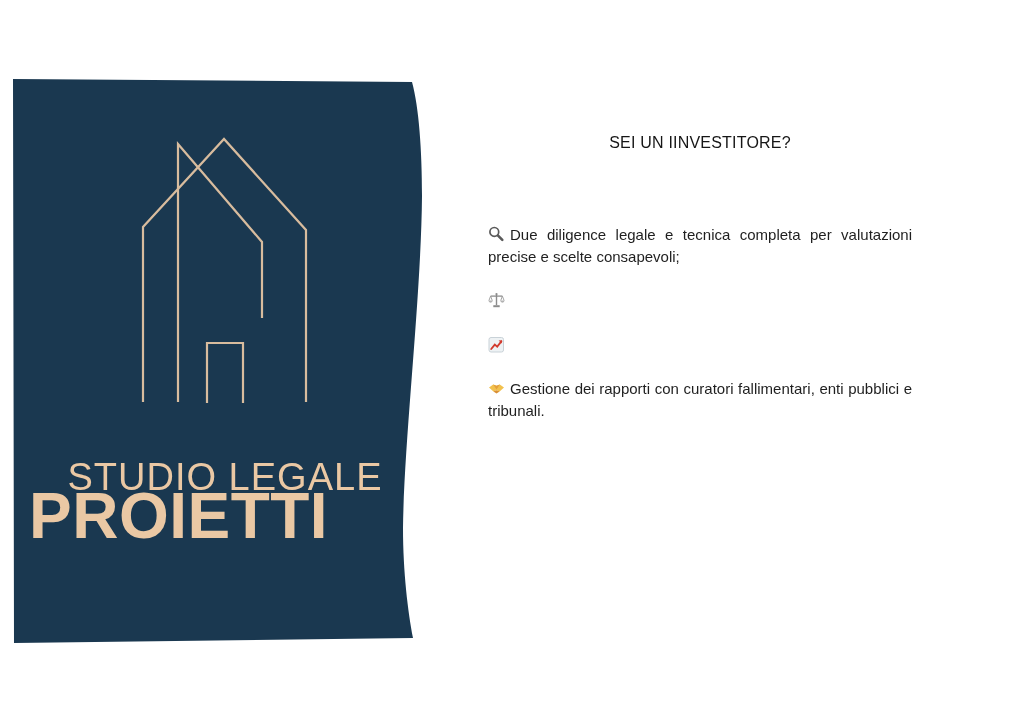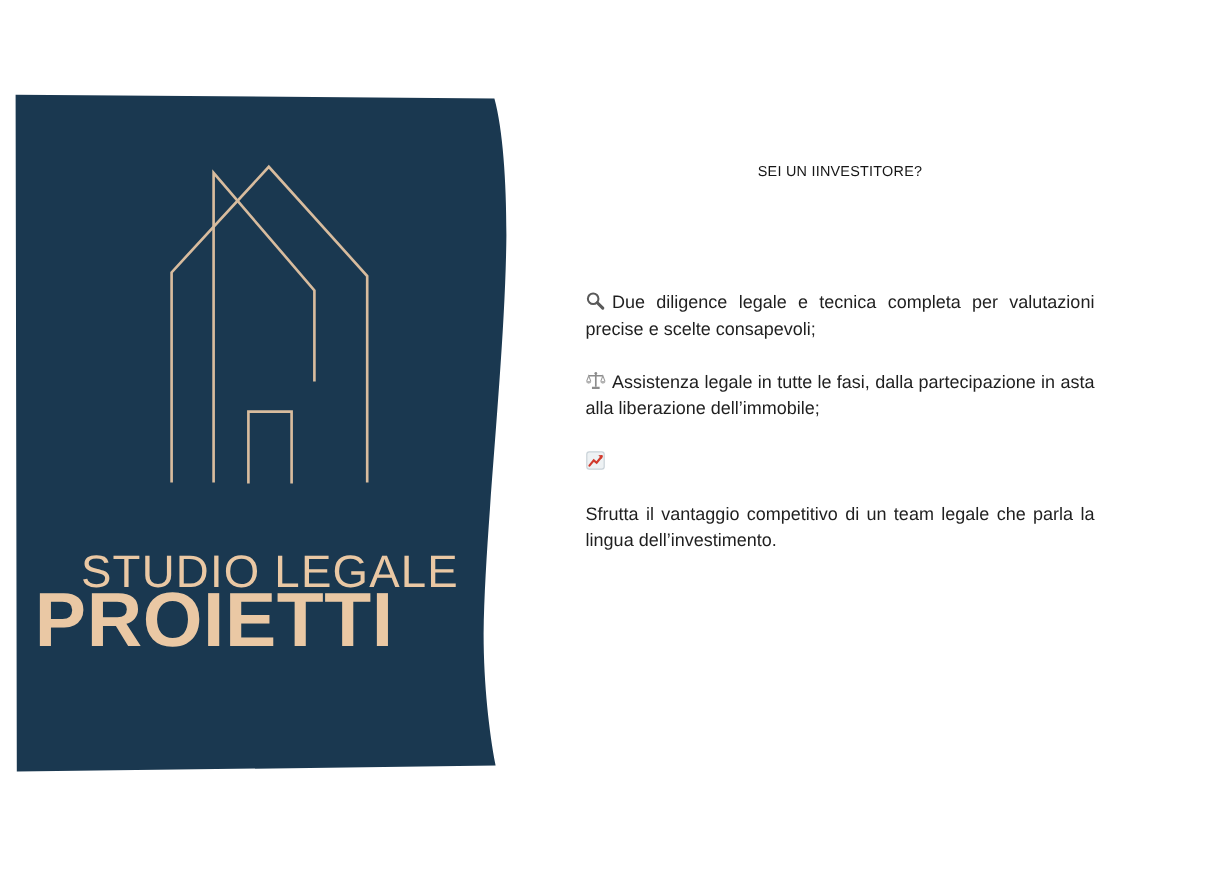--- a/index.html
+++ b/index.html
@@ -31,22 +31,22 @@
     font-size:64px;font-weight:bold;letter-spacing:0.5px;
     color:#eac8a4;white-space:nowrap;
   }
 
   
   .content{
     position:absolute;left:488px;top:132px;width:424px;
     font-size:15px;line-height:22px;color:#1f1f1f;
   }
   .heading{
-    text-align:center;font-size:12px;line-height:22px;
-    letter-spacing:0.2px;margin:0 0 88px 0;color:#161616;
+    text-align:center;font-size:16px;line-height:22px;
+    letter-spacing:0.2px;margin:0 0 70px 0;color:#161616;
   }
   .intro{margin:0 0 15px 0;text-align:justify;}
   .bullet{margin:0 0 22px 0;text-align:justify;}
   .closing{margin:0;text-align:justify;}
   .b-icon{
     display:inline-block;width:17px;height:17px;
     vertical-align:-3px;margin-right:5px;
   }
   .b-icon svg{display:block;width:17px;height:17px;}
 </style>
@@ -90,30 +90,38 @@
         <svg viewBox="0 0 17 17" xmlns="http://www.w3.org/2000/svg">
           <line x1="8.5" y1="2.2" x2="8.5" y2="13.2" stroke="#8c8c8c" stroke-width="1.4"></line>
           <line x1="2.6" y1="4.1" x2="14.4" y2="4.1" stroke="#8c8c8c" stroke-width="1.3"></line>
           <circle cx="8.5" cy="2.1" r="1.1" fill="#8c8c8c"></circle>
           <path d="M0.9,8.6 L2.6,4.1 L4.3,8.6" fill="none" stroke="#9a9a9a" stroke-width="0.9"></path>
           <path d="M0.5,8.6 A2.1,2.1 0 0 0 4.7,8.6 Z" fill="#b2b2b2"></path>
           <path d="M12.7,8.6 L14.4,4.1 L16.1,8.6" fill="none" stroke="#9a9a9a" stroke-width="0.9"></path>
           <path d="M12.3,8.6 A2.1,2.1 0 0 0 16.5,8.6 Z" fill="#b2b2b2"></path>
           <line x1="5.3" y1="14.2" x2="11.7" y2="14.2" stroke="#8c8c8c" stroke-width="2"></line>
         </svg>
-      </span><span>Assistenza legale in tutte le fasi, dalla partecipazione in asta alla liberazione dell’immobile;</span>
+      </span>
     </div>
 
     <div class="bullet">
       <span class="b-icon">
         <svg viewBox="0 0 17 17" xmlns="http://www.w3.org/2000/svg">
           <rect x="1" y="1.5" width="14.5" height="14.5" rx="2" fill="#eef2f4" stroke="#c9d2d8" stroke-width="1"></rect>
           <polyline points="3.2,13 6.8,8.6 9.2,10.6 13.4,5.4" fill="none" stroke="#d23b2e" stroke-width="1.8" stroke-linecap="round"></polyline>
           <path d="M10.6,4.4 L14.2,4.2 L13.6,7.6 Z" fill="#d23b2e"></path>
         </svg>
       </span>
     </div>
 
+    <div class="bullet">
+      <span class="b-icon">
+        <svg viewBox="0 0 17 17" xmlns="http://www.w3.org/2000/svg">
+          <path d="M1,7.4 L5.2,4.4 L8.5,5.8 L11.8,4.4 L16,7.4 L11.6,11.6 L8.5,10.2 L5.4,11.6 Z" fill="#f2c14e"></path>
+          <path d="M5.2,4.4 L8.5,5.8 L11.8,4.4 L8.5,9.4 Z" fill="#e39f3b"></path>
+          <path d="M5.4,11.6 L8.5,10.2 L11.6,11.6 L8.5,13.4 Z" fill="#d98f33"></path>
+        </svg>
+      </span><span>Gestione dei rapporti con curatori fallimentari, enti pubblici e tribunali.</span>
+    </div>
 
-    <p class="closing">Sfrutta il vantaggio competitivo di un team legale che parla la lingua dell’investimento.</p>
 
   </div>
 </div>
 
 </body></html>

